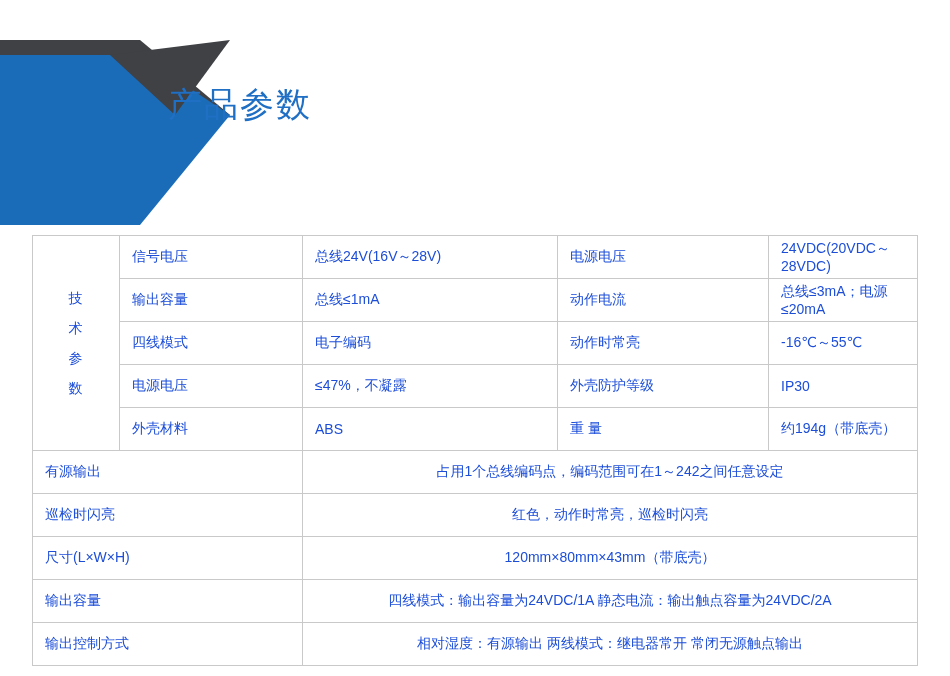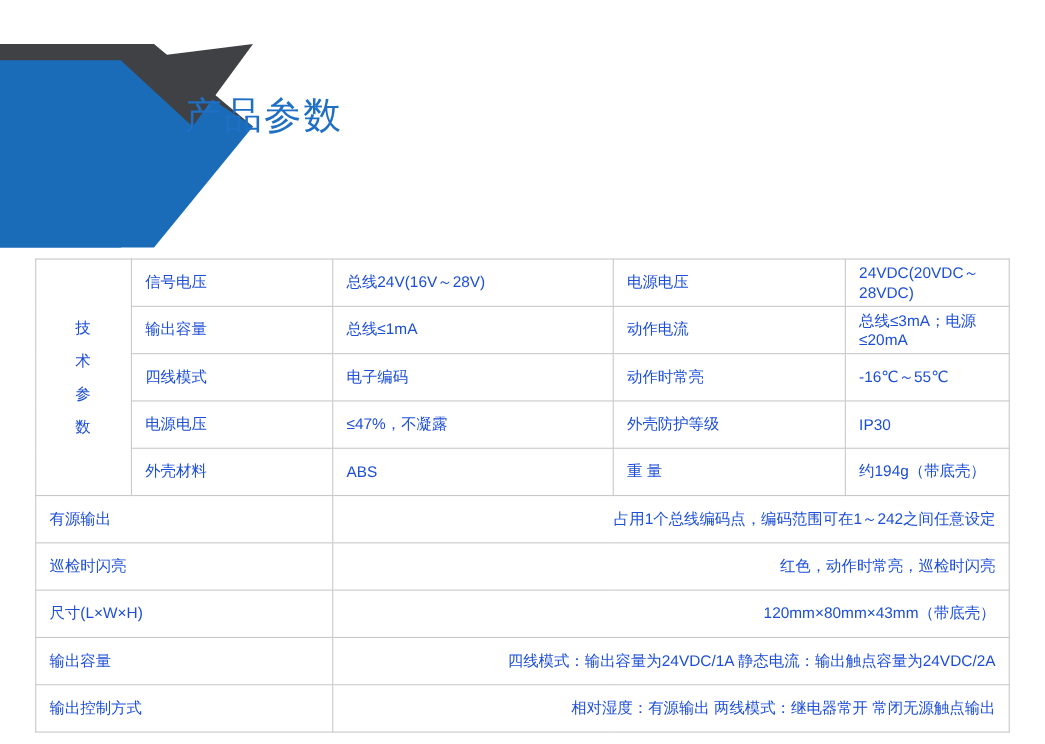--- a/index.html
+++ b/index.html
@@ -85,21 +85,21 @@
     text-align: left;
   }
   td.k2 {
     width: 186px;
     text-align: left;
   }
   td.v2 {
   }
   td.wide {
     padding-left: 22px;
-    text-align: right;
+    text-align: center;
   }
 </style>
 </head>
 <body>
 
 <div class="header">
   <svg class="banner-svg" width="950" height="230" viewBox="0 0 950 230">
 
     <polygon points="0,40 140,40 230,115 140,200 0,200" fill="#3f4145"></polygon>
 

